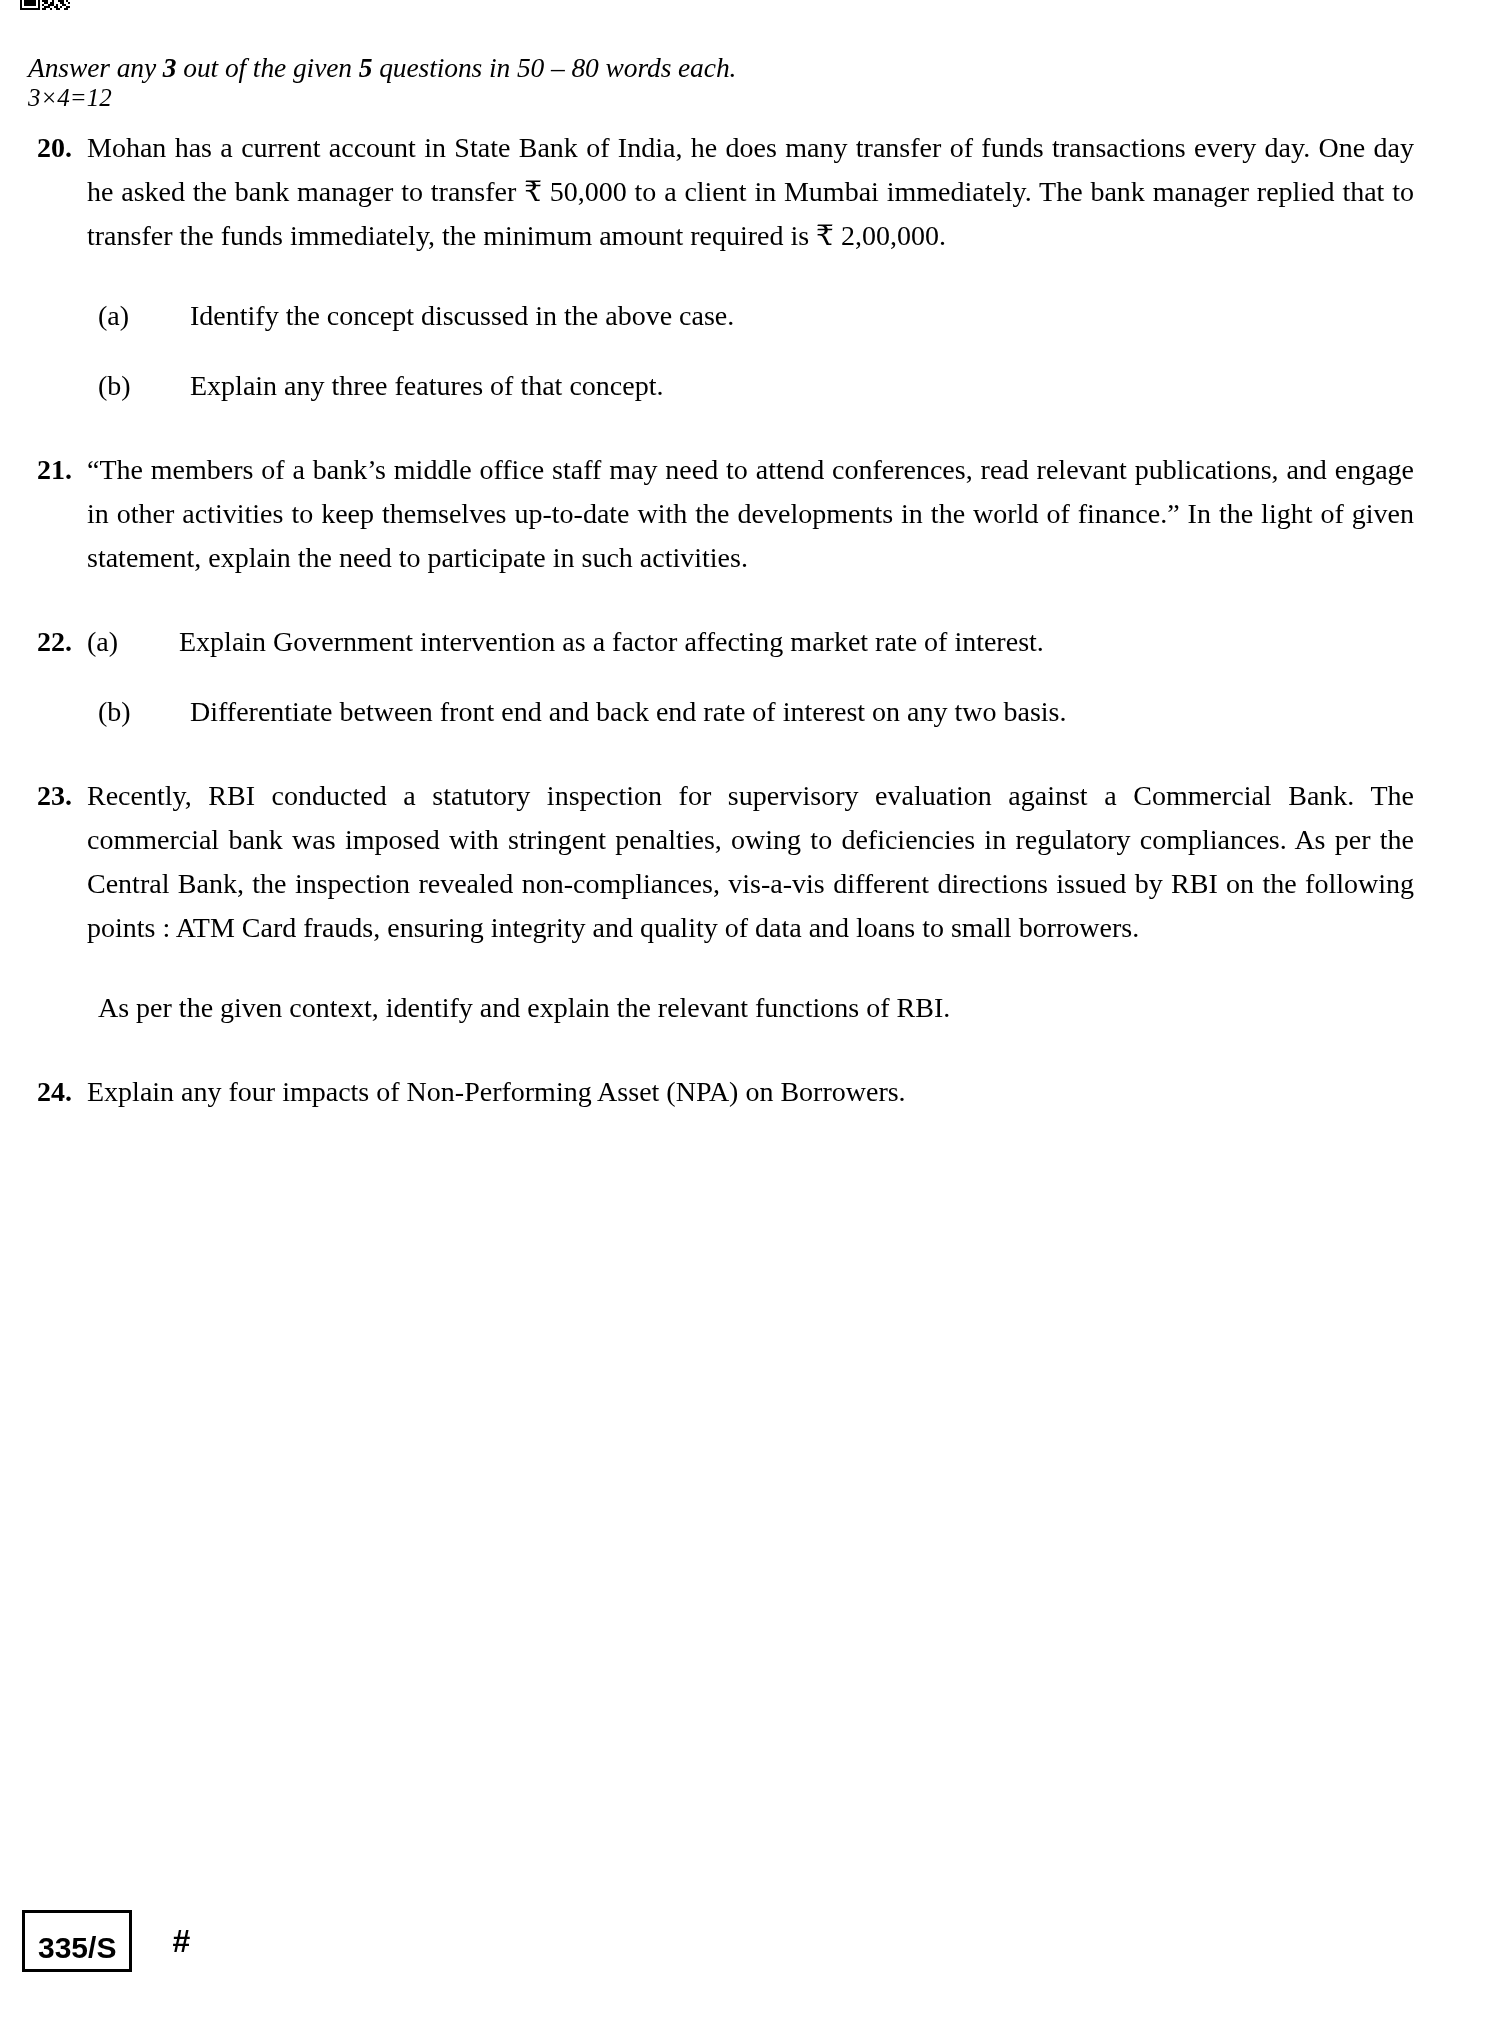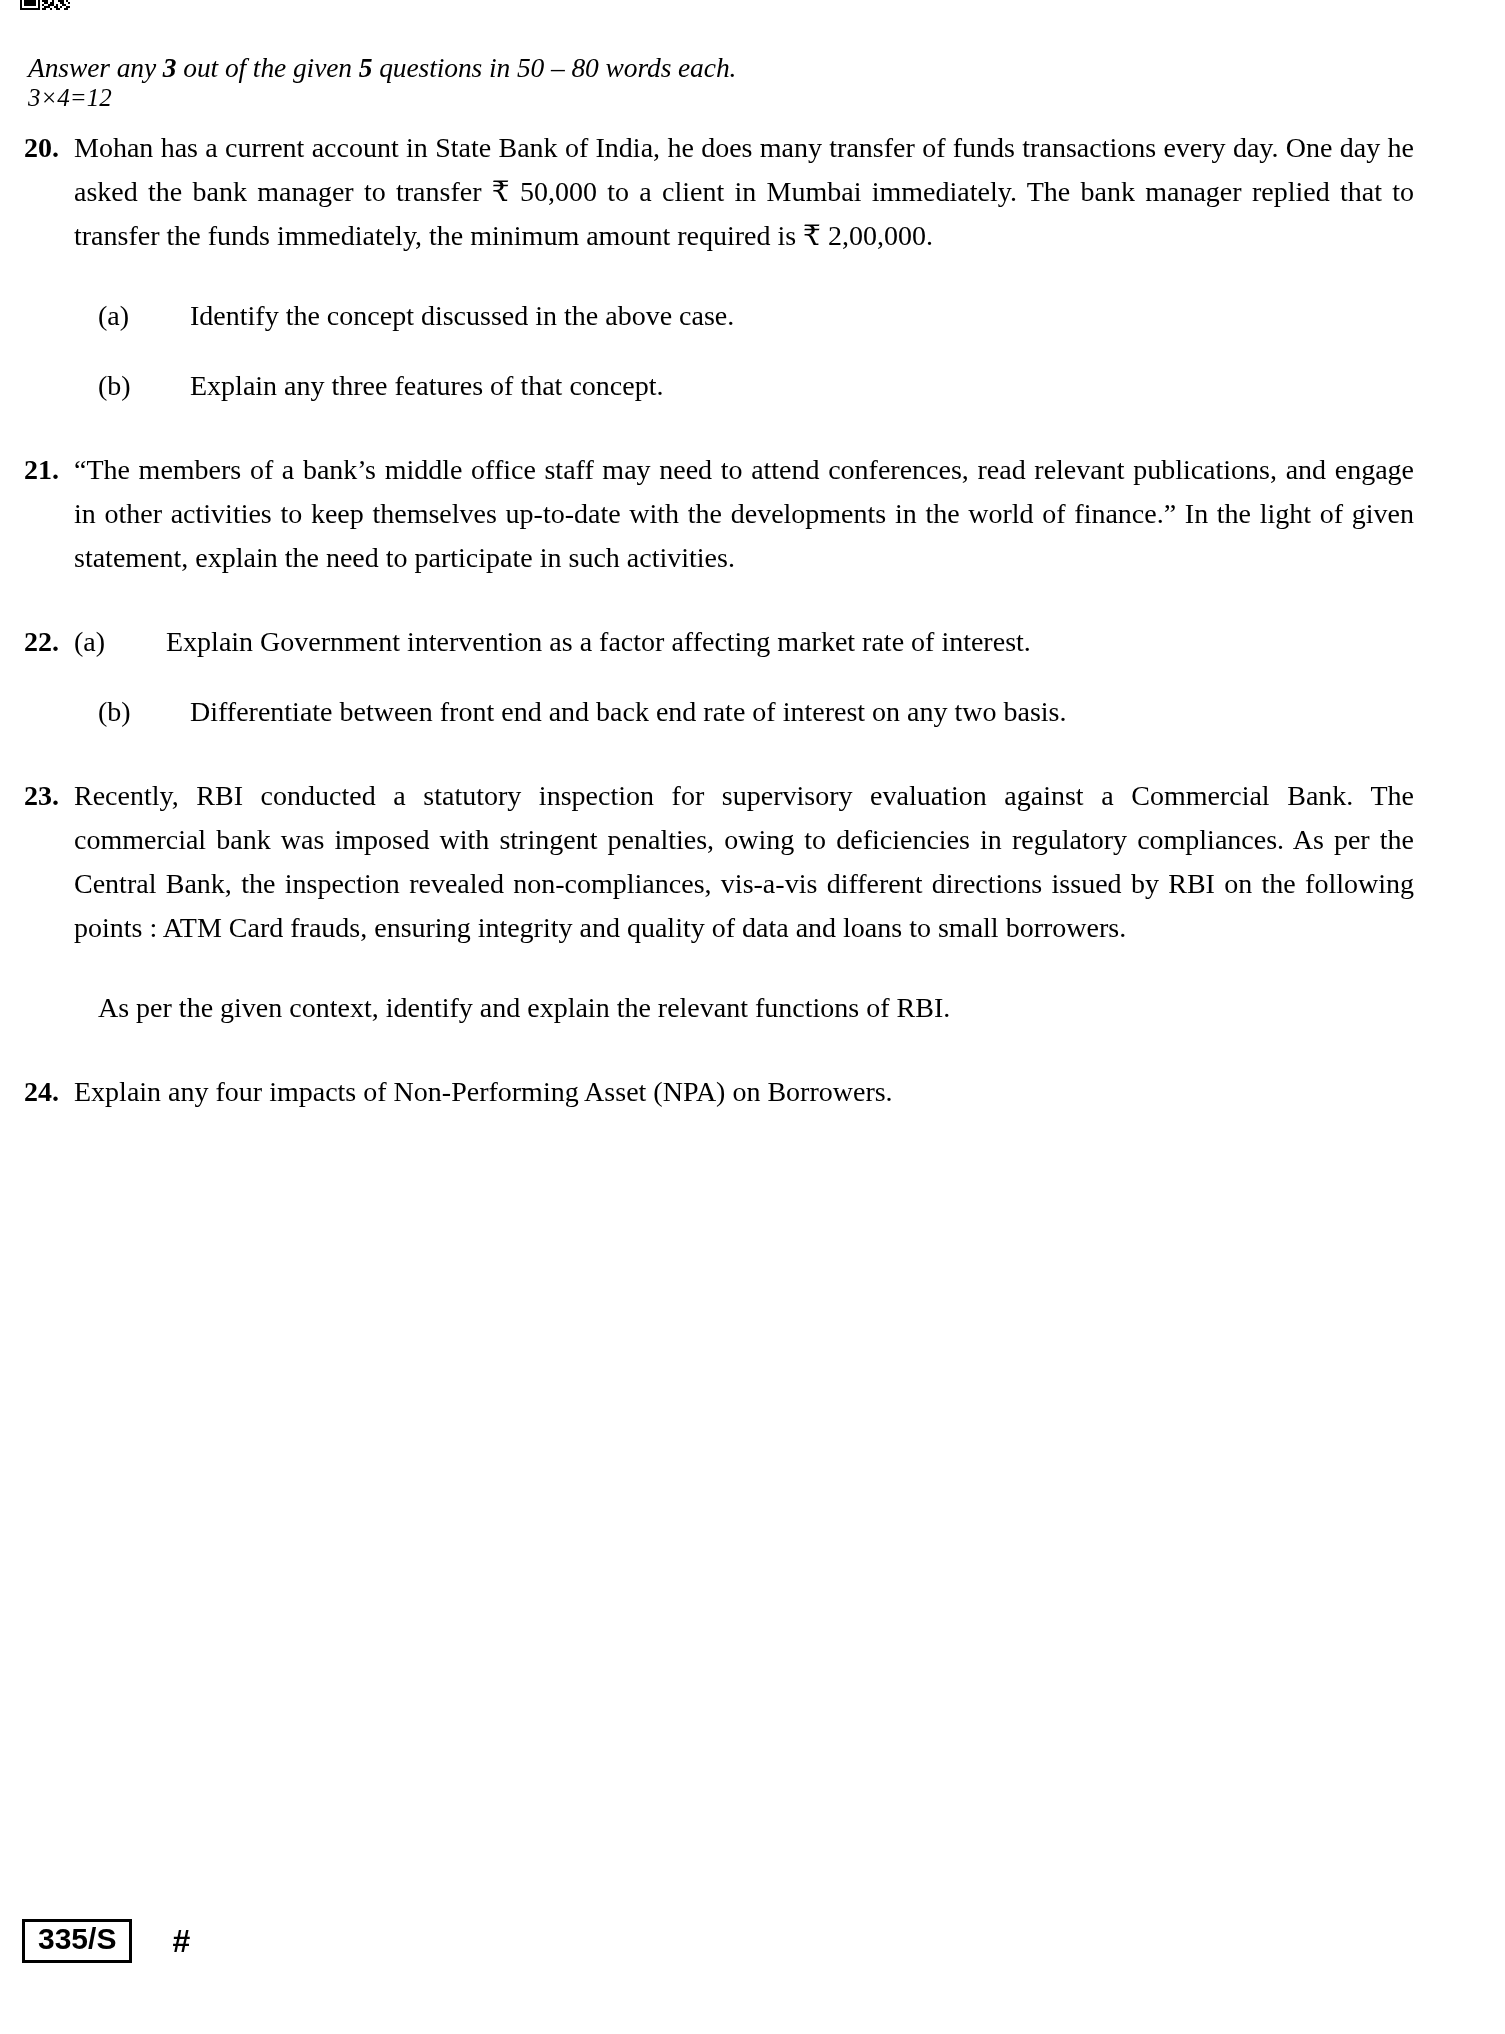--- a/index.html
+++ b/index.html
@@ -77,20 +77,21 @@
     align-items: flex-start;
   }
   .q-num {
     flex: 0 0 auto;
     width: 74px;
     padding-left: 24px;
     box-sizing: border-box;
     font-weight: bold;
     font-size: 28px;
     line-height: 44px;
+    margin-left: 13px;
   }
   .q-text {
     flex: 1 1 auto;
     padding-right: 91px;
     font-size: 28px;
     line-height: 44px;
     text-align: justify;
     text-justify: inter-word;
   }
   .q-text.nojustify { text-align: left; }
@@ -140,21 +141,21 @@
     left: 0;
     top: 1906px;
     width: 1505px;
     height: 70px;
     display: flex;
     align-items: center;
   }
   .code-box {
     margin-left: 22px;
     border: 3px solid #000;
-    padding: 0 13px 4px 13px;
+    padding: 18px 13px 4px 13px;
     font-size: 30px;
     font-weight: bold;
     font-family: "Liberation Sans", sans-serif;
     line-height: 34px;
   }
   .hash-mark {
     margin-left: 40px;
     font-size: 32px;
     font-family: "Liberation Sans", sans-serif;
     font-weight: bold;

